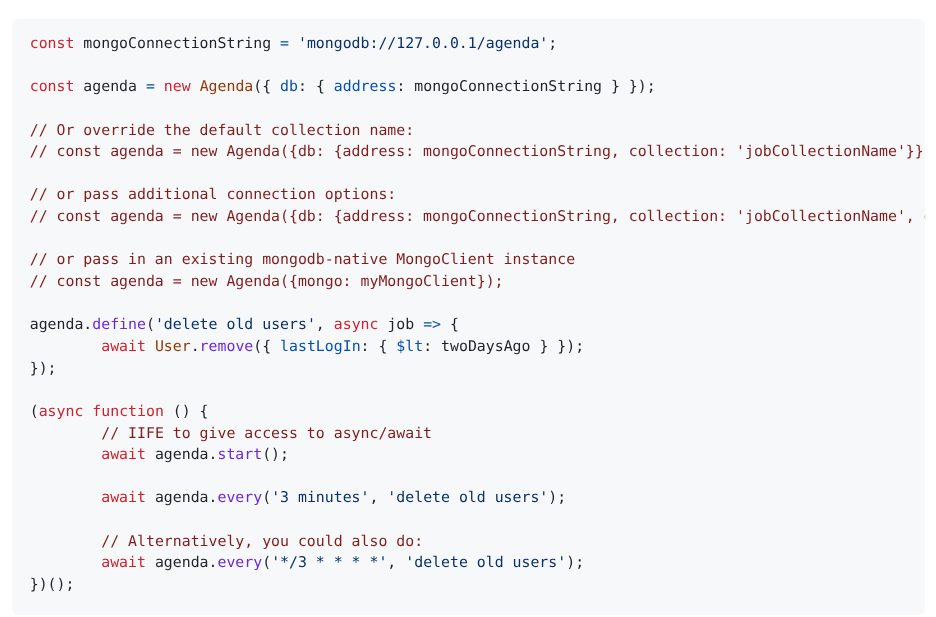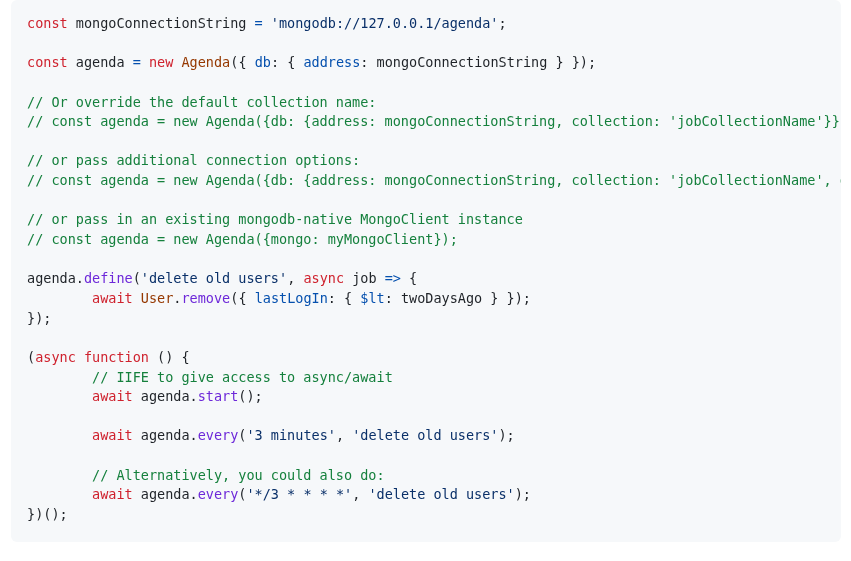--- a/index.html
+++ b/index.html
@@ -1,29 +1,29 @@
 <!DOCTYPE html>
 <html><head>
 <meta charset="utf-8">
 <style>
   html, body { margin: 0; padding: 0; background: #ffffff; }
   body { width: 851px; height: 561px; position: relative; overflow: hidden; }
   .code-block {
-    position: absolute; left: 11px; top: 0; width: 830px; height: 542px;
+    position: absolute; left: 11px; top: 17px; width: 830px; height: 542px;
     background: #f6f8fa; border-radius: 6px; overflow: hidden;
   }
   pre.code {
     margin: 0; position: absolute; left: 16px; top: 14px;
     font-family: "DejaVu Sans Mono", monospace; font-size: 13.5px;
     line-height: 19.65px; color: #1f2328; white-space: pre;
   }
   .line { display: block; height: 19.65px; }
   .kw { color: #cf222e; }
   .str { color: #0a3069; }
-  .com { color: #15803d; }
+  .com { color: #7f1d1d; }
   .fn { color: #6d28d9; }
   .cls { color: #953800; }
   .prop { color: #0550ae; }
   .op { color: #0550ae; }
   .pl { color: #1f2328; }
 </style>
 </head>
 <body>
 
 <div class="code-block">

